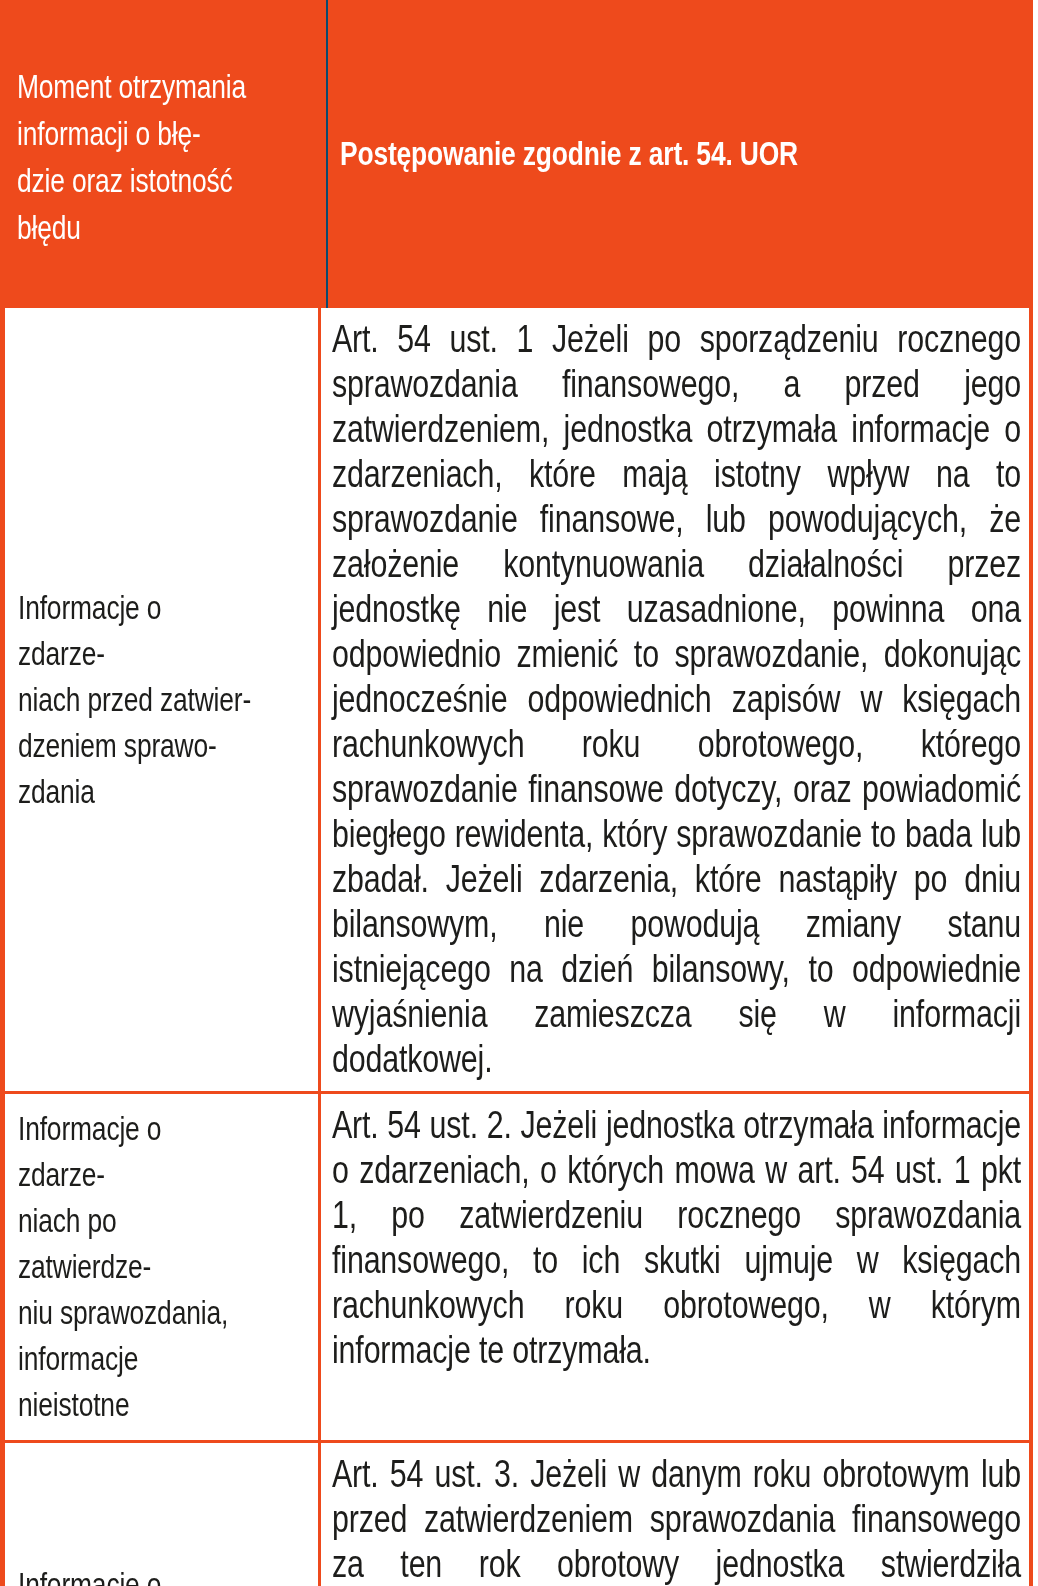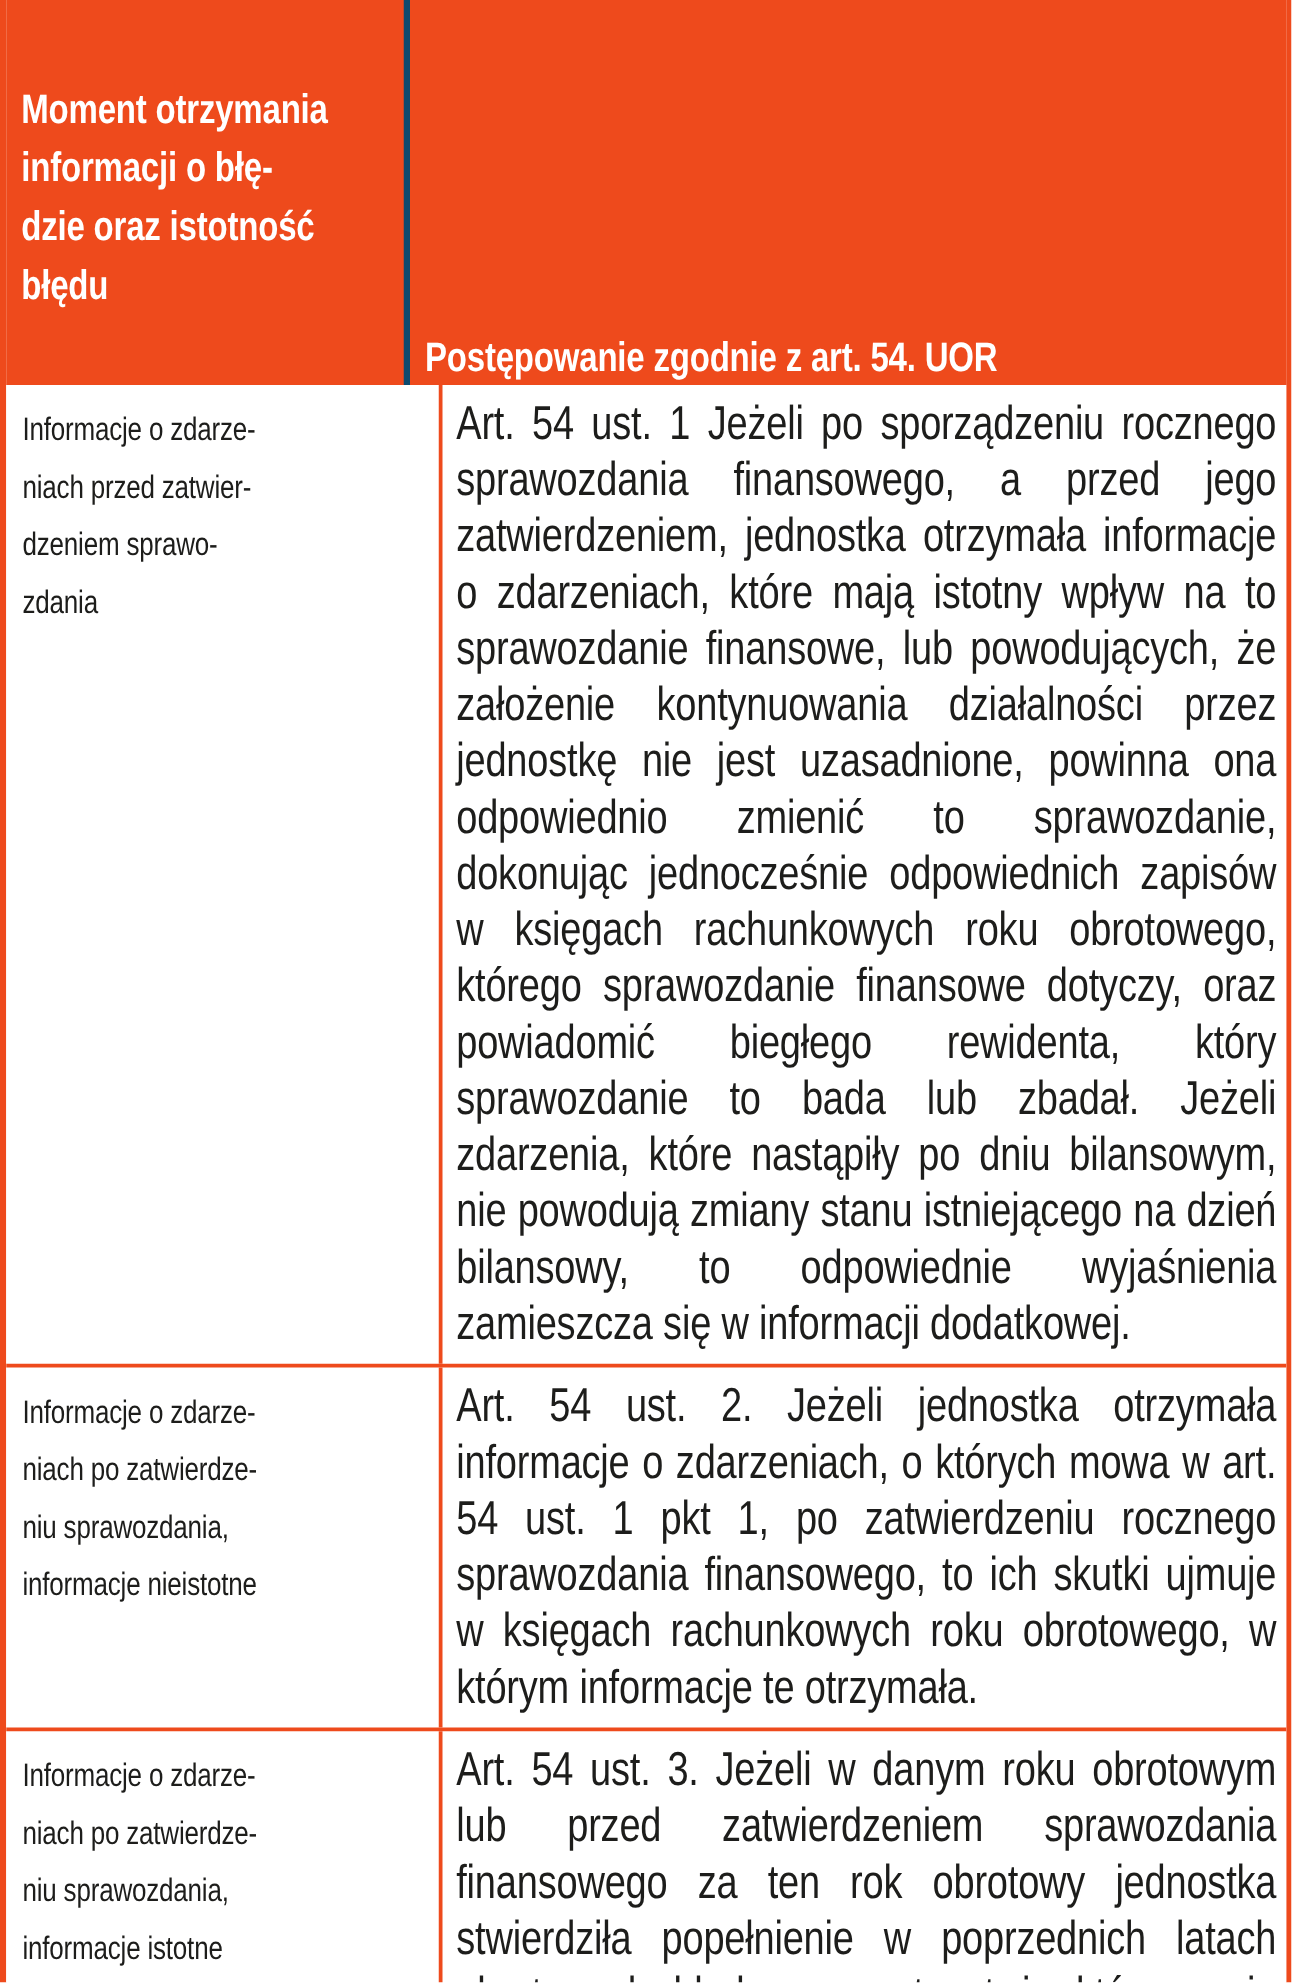--- a/index.html
+++ b/index.html
@@ -27,54 +27,54 @@
   .thead {
     display: flex;
     background: var(--accent);
     color: #ffffff;
     min-height: 190px;
     box-sizing: border-box;
   }
   .th-moment {
     width: 323px;
     box-sizing: border-box;
-    border-right: 5px solid #0c4a6e;
+    border-right: 2px solid #0c4a6e;
     padding: 16px 6px 10px 12px;
-    font-weight: bold;
+    font-weight: normal;
     font-size: 33px;
     line-height: 47px;
     white-space: pre-line;
   }
   .th-procedure {
     flex: 1;
     display: flex;
-    align-items: flex-end;
+    align-items: center;
     box-sizing: border-box;
     padding: 0 6px 0 12px;
     font-weight: bold;
     font-size: 33px;
     line-height: 44px;
   }
   
   .trow {
     display: flex;
     background: #ffffff;
   }
   .trow + .trow {
     border-top: 3px solid var(--accent);
   }
   .td-moment {
-    width: 349px;
+    width: 316px;
     box-sizing: border-box;
     border-right: 3px solid var(--accent);
     display: flex;
-    align-items: flex-start;
+    align-items: center;
     padding: 12px 4px 12px 13px;
     color: var(--ink);
-    font-size: 26px;
+    font-size: 33px;
     line-height: 46px;
     white-space: pre-line;
   }
   .td-procedure {
     flex: 1;
     box-sizing: border-box;
     padding: 9px 8px 9px 11px;
     color: var(--ink);
     font-size: 38px;
     line-height: 45px;

